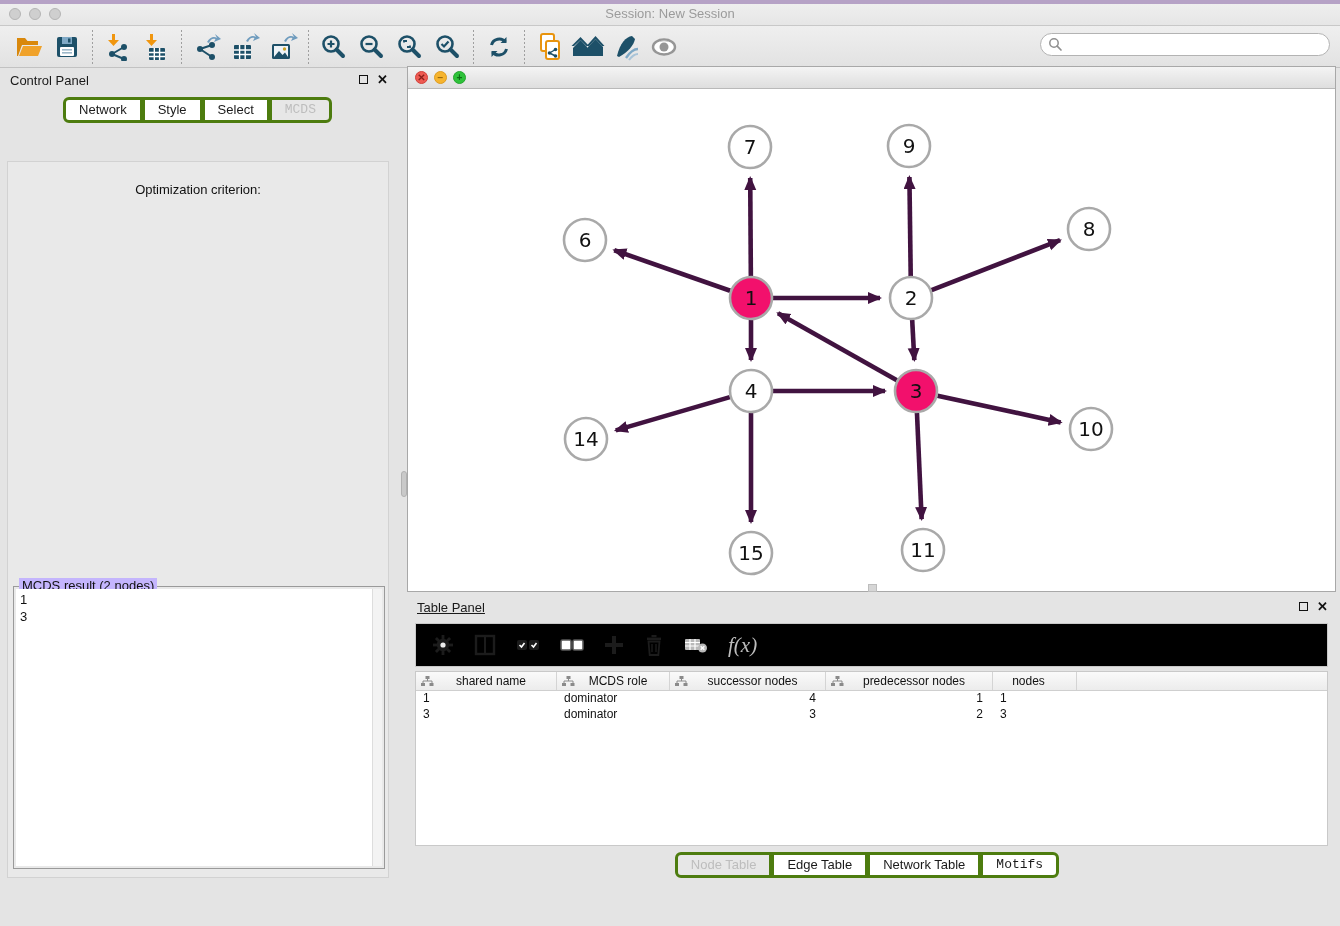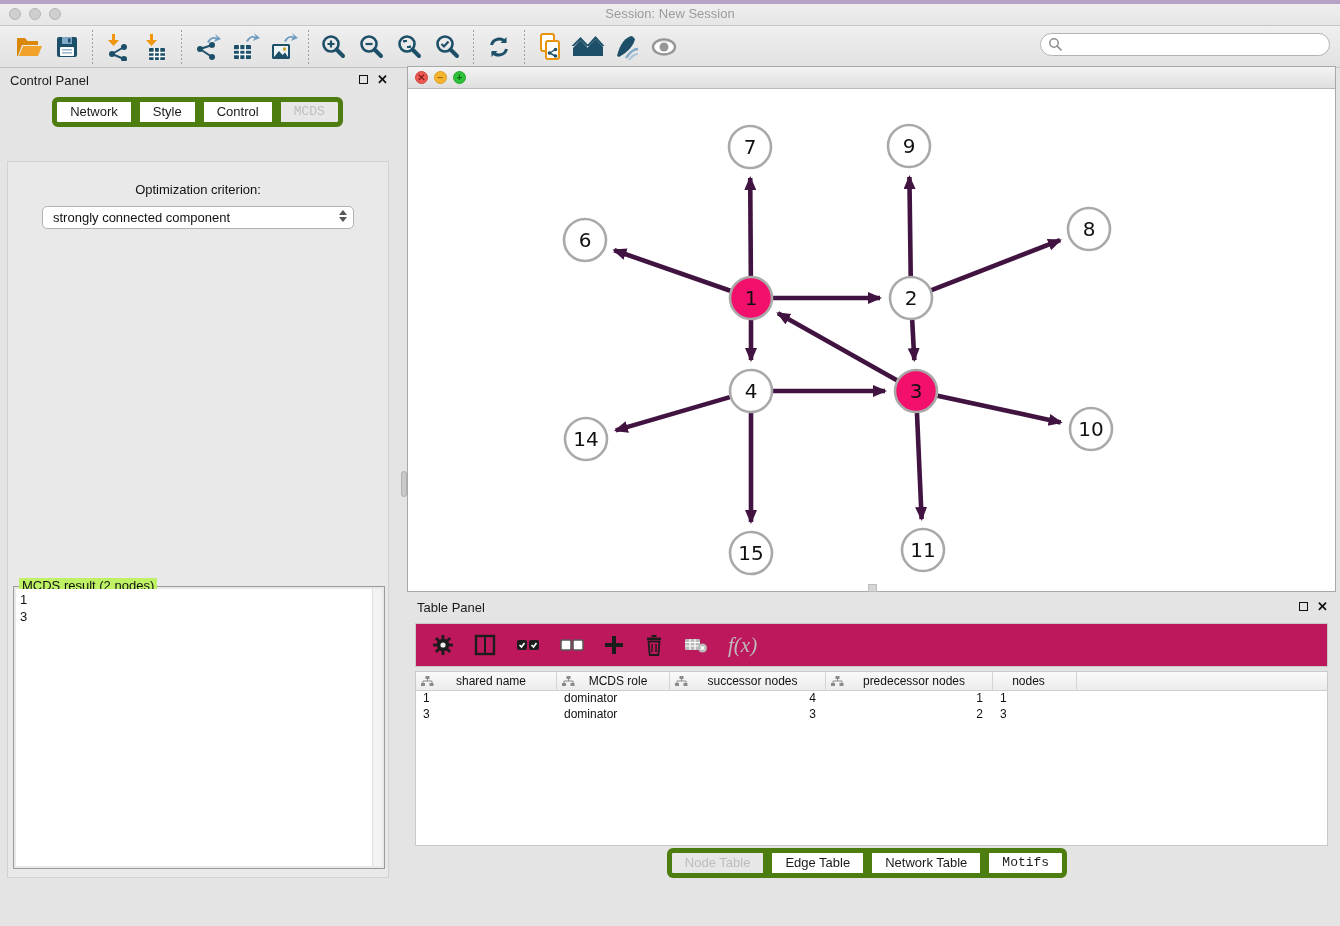--- a/index.html
+++ b/index.html
@@ -29,21 +29,21 @@
 
   
   .control-panel { position:absolute; left:0; top:68px; width:396px; height:812px; background:#e4e4e4; }
   .panel-head { position:absolute; left:0; top:0; width:100%; height:26px; }
   .panel-head .ph-title { position:absolute; left:10px; top:5px; font-size:13px; color:#1a1a1a; }
   .ph-icons { position:absolute; right:8px; top:6px; display:flex; gap:9px; align-items:center; }
   .float-ic { width:9px; height:9px; border:1.5px solid #111; }
   .close-ic { font-size:13px; font-weight:bold; color:#111; line-height:11px; }
 
   .tabs-row { position:absolute; top:29px; left:0; width:100%; display:flex; justify-content:center; }
-  .tab { font-size:13px; color:#1a1a1a; background:#fff; border:5px solid #4d7c0f;
+  .tab { font-size:13px; color:#1a1a1a; background:#fff; border:3px solid #4d7c0f;
     padding:2px 13px 3px; margin-left:-1px; }
   .tab:first-child { border-radius:6px 0 0 6px; }
   .tab:last-child { border-radius:0 6px 6px 0;font-family:Liberation Mono, monospace; }
   .tab.sel { background:#e7e7e7; color:#bdbdbd; }
 
   .cp-body { position:absolute; left:7px; right:7px; top:49px; bottom:2px;
     background:#e9e9e9; border:1px solid #d2d2d2;margin-top:44px; }
   .opt-label { margin-top:20px; text-align:center; font-size:13px; color:#111; }
   .dropdown { margin:9px auto 0; width:312px; height:23px; background:#fff;
     border:1px solid #b2b2b2; border-radius:5px; position:relative;
@@ -51,21 +51,21 @@
   .dd-arrows { position:absolute; right:6px; top:3px; display:flex; flex-direction:column; gap:2px; }
   .dd-arrows i { width:0; height:0; border-left:4px solid transparent; border-right:4px solid transparent; }
   .dd-up { border-bottom:5px solid #555; }
   .dd-dn { border-top:5px solid #555; }
   .btn-row { margin-top:12px; display:flex; justify-content:center; gap:14px; }
   .pbtn { height:23px; background:#fff; border:1px solid #b2b2b2; border-radius:5px;
     font-size:13px; color:#111; padding:0 16px; font-family:inherit; }
 
   .result-group { position:absolute; left:5px; right:3px; top:424px; bottom:8px;
     border:1px solid #9a9a9a; }
-  .rg-legend { position:absolute; left:5px; top:-9px; background:#bef264; padding:0 3px;
+  .rg-legend { position:absolute; left:5px; top:-9px; background:#c4b5fd; padding:0 3px;
     font-size:13px; color:#111; }
   .rg-text { position:absolute; inset:2px 12px 2px 2px; background:#fff;
     font-size:13px; color:#111; line-height:17px; padding:2px 4px; white-space:pre; }
   .rg-scroll { position:absolute; right:2px; top:2px; bottom:2px; width:10px;
     background:#f3f3f3; border-left:1px solid #ddd; }
 
   
   .net-window { position:absolute; left:407px; top:66px; width:929px; height:526px;
     background:#fff; border:1px solid #a8a8a8; }
   .net-titlebar { position:absolute; left:0; top:0; width:100%; height:22px;
@@ -79,24 +79,24 @@
   .l-grn { background:#2ec23a; border:1px solid #24a52f; color:#0c6e14; }
   .canvas { position:absolute; left:0; top:22px; right:0; bottom:0; background:#fff; }
   .canvas svg { position:absolute; left:0; top:0; }
   .v-scroll-hint { position:absolute; left:-7px; top:382px; width:6px; height:26px;
     background:#c9c9c9; border:1px solid #b1b1b1; border-radius:3px; }
   .h-grip { position:absolute; left:460px; bottom:-1px; width:9px; height:8px;
     background:#d6d6d6; border:1px solid #bdbdbd; }
 
   
   .table-panel { position:absolute; left:407px; top:595px; width:929px; height:293px; background:#e4e4e4; }
-  .tp-head-title { position:absolute; left:10px; top:5px; font-size:13px; color:#1a1a1a; }
+  .tp-head-title { position:absolute; left:10px; top:5px; font-size:13px; color:#1a1a1a;text-decoration:underline; }
   .tp-ph-icons { position:absolute; right:8px; top:6px; display:flex; gap:9px; align-items:center; }
   .tp-toolbar { position:absolute; left:8px; right:8px; top:28px; height:44px;
-    background:#be185d; border:1px solid #c9c9c9; display:flex; align-items:center;
+    background:#000000; border:1px solid #c9c9c9; display:flex; align-items:center;
     gap:20px; padding-left:16px; }
   .tpi { display:flex; align-items:center; justify-content:center; }
   .fx-label { font-family:"Liberation Serif", serif; font-style:italic; font-size:21px; color:#bdbdbd; }
 
   .tbl-box { position:absolute; left:8px; right:8px; top:76px; bottom:42px;
     background:#fff; border:1px solid #c9c9c9; }
   .tbl-header { display:flex; height:19px; background:linear-gradient(#fafafa,#ececec);
     border-bottom:1px solid #cfcfcf; }
   .th { display:flex; align-items:center; border-right:1px solid #d4d4d4;
     font-size:12px; color:#111; position:relative; }
@@ -284,32 +284,25 @@
     <div class="panel-head">
       <span class="ph-title">Control Panel</span>
       <span class="ph-icons">
         <span class="float-ic"></span>
         <span class="close-ic">✕</span>
       </span>
     </div>
     <div class="tabs-row">
       <span class="tab">Network</span>
       <span class="tab">Style</span>
-      <span class="tab">Control</span>
+      <span class="tab">Select</span>
       <span class="tab sel">MCDS</span>
     </div>
     <div class="cp-body">
       <div class="opt-label">Optimization criterion:</div>
-      <div class="dropdown">
-        <span>strongly connected component</span>
-        <span class="dd-arrows">
-            <i class="dd-up"></i>
-            <i class="dd-dn"></i>
-          </span>
-      </div>
       <div class="result-group">
         <span class="rg-legend">MCDS result (2 nodes)</span>
         <div class="rg-text">1
 3</div>
         <div class="rg-scroll"></div>
       </div>
     </div>
   </div>
 
   <div class="net-window">

